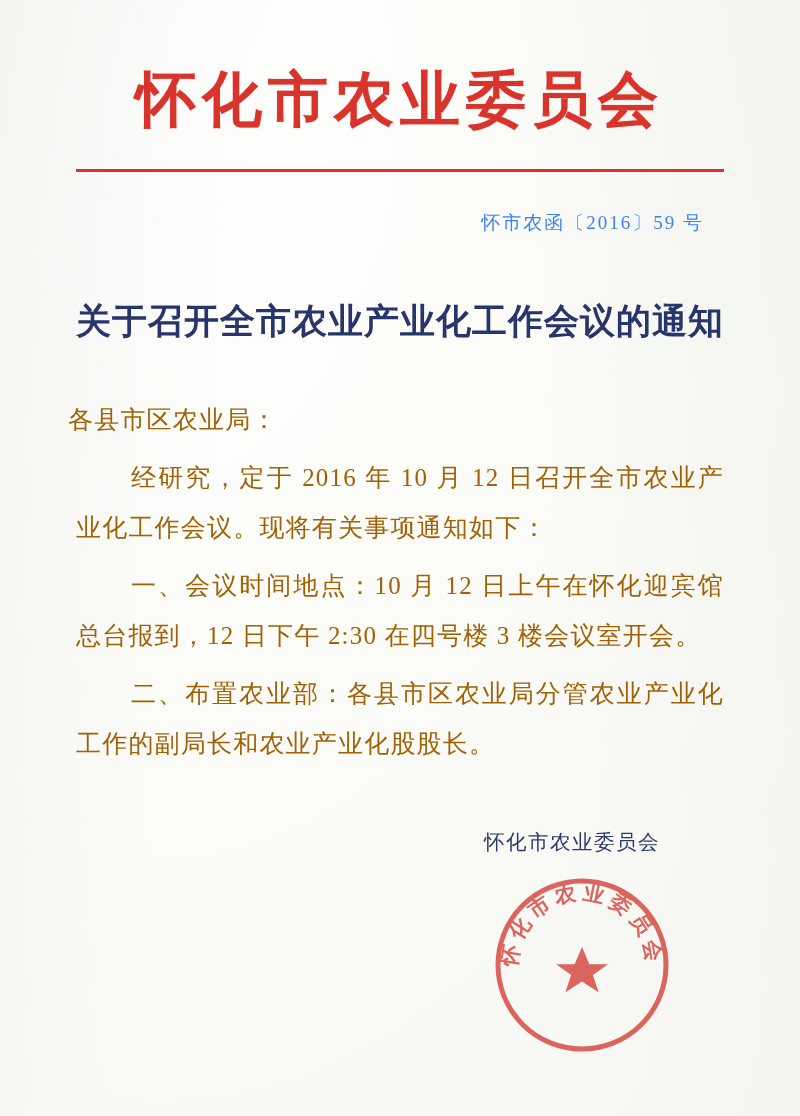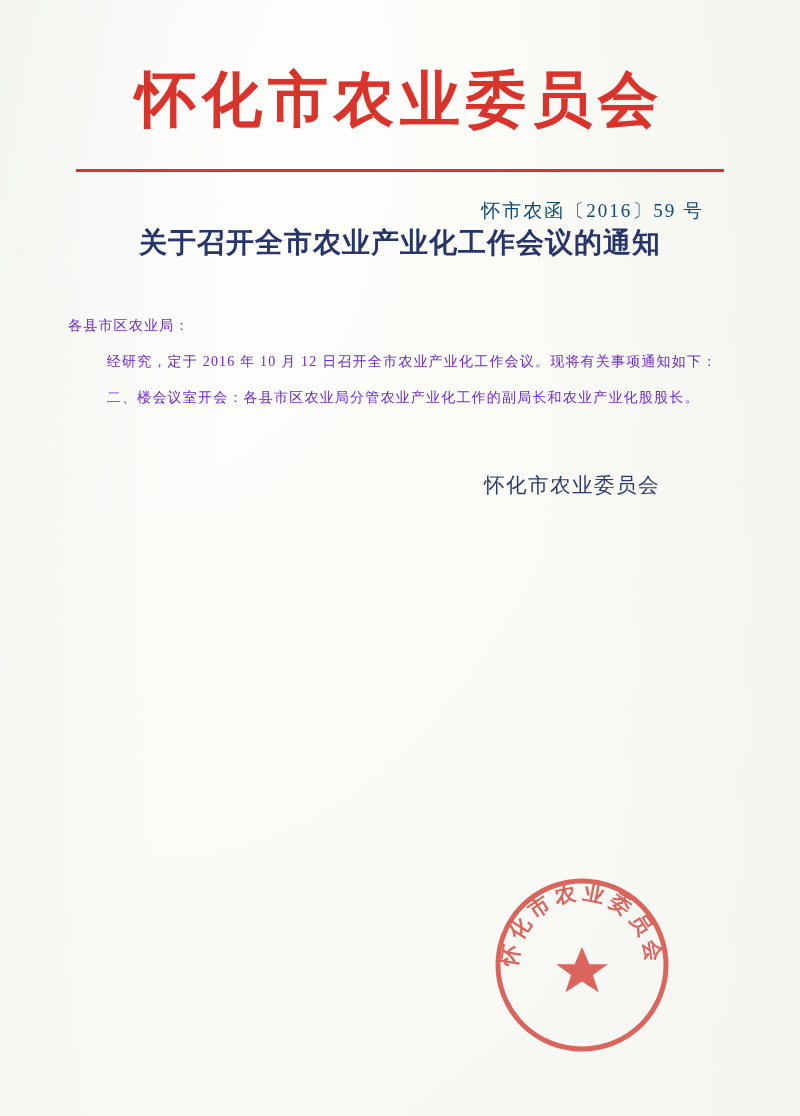--- a/index.html
+++ b/index.html
@@ -55,42 +55,43 @@
   }
   .letterhead-rule {
     margin: 38px 8px 0 8px;
     height: 3px;
     background: #d8342b;
   }
 
   
   .doc-number {
     text-align: right;
-    margin-top: 26px;
+    margin-top: 38px;
     padding-right: 28px;
     font-size: 19px;
     letter-spacing: 2px;
-    color: #0c4a6e;
+    color: #3b82f6;
   }
 
   
   .doc-title {
     text-align: center;
-    font-size: 28px;
+    margin-top: 62px;
+    font-size: 35px;
     font-weight: bold;
     letter-spacing: 1px;
     color: #27356a;
     font-family: "DejaVu Serif", "Liberation Serif", serif;
   }
 
   
   .body {
     margin-top: 50px;
-    color: #6d28d9;
-    font-size: 14px;
+    color: #a16207;
+    font-size: 25px;
     line-height: 2.0;
     letter-spacing: 1.2px;
     text-align: justify;
   }
   .salutation {
     margin: 0 0 2px 0;
   }
   .para {
     margin: 8px;
     text-indent: 2.2em;
@@ -139,21 +140,22 @@
     <div class="letterhead-rule"></div>
   </div>
 
   <div class="doc-number">怀市农函〔2016〕59 号</div>
 
   <div class="doc-title">关于召开全市农业产业化工作会议的通知</div>
 
   <div class="body">
     <p class="salutation">各县市区农业局：</p>
     <p class="para">经研究，定于 2016 年 10 月 12 日召开全市农业产业化工作会议。现将有关事项通知如下：</p>
-    <p class="para">二、楼会议室开会：各县市区农业局分管农业产业化工作的副局长和农业产业化股股长。</p>
+    <p class="para">一、会议时间地点：10 月 12 日上午在怀化迎宾馆总台报到，12 日下午 2:30 在四号楼 3 楼会议室开会。</p>
+    <p class="para">二、布置农业部：各县市区农业局分管农业产业化工作的副局长和农业产业化股股长。</p>
   </div>
 
   <div class="signature">
     <div>怀化市农业委员会</div>
   </div>
 
 </div>
 
 <div class="seal">
   <svg width="178" height="178" viewBox="0 0 178 178" aria-hidden="true">

